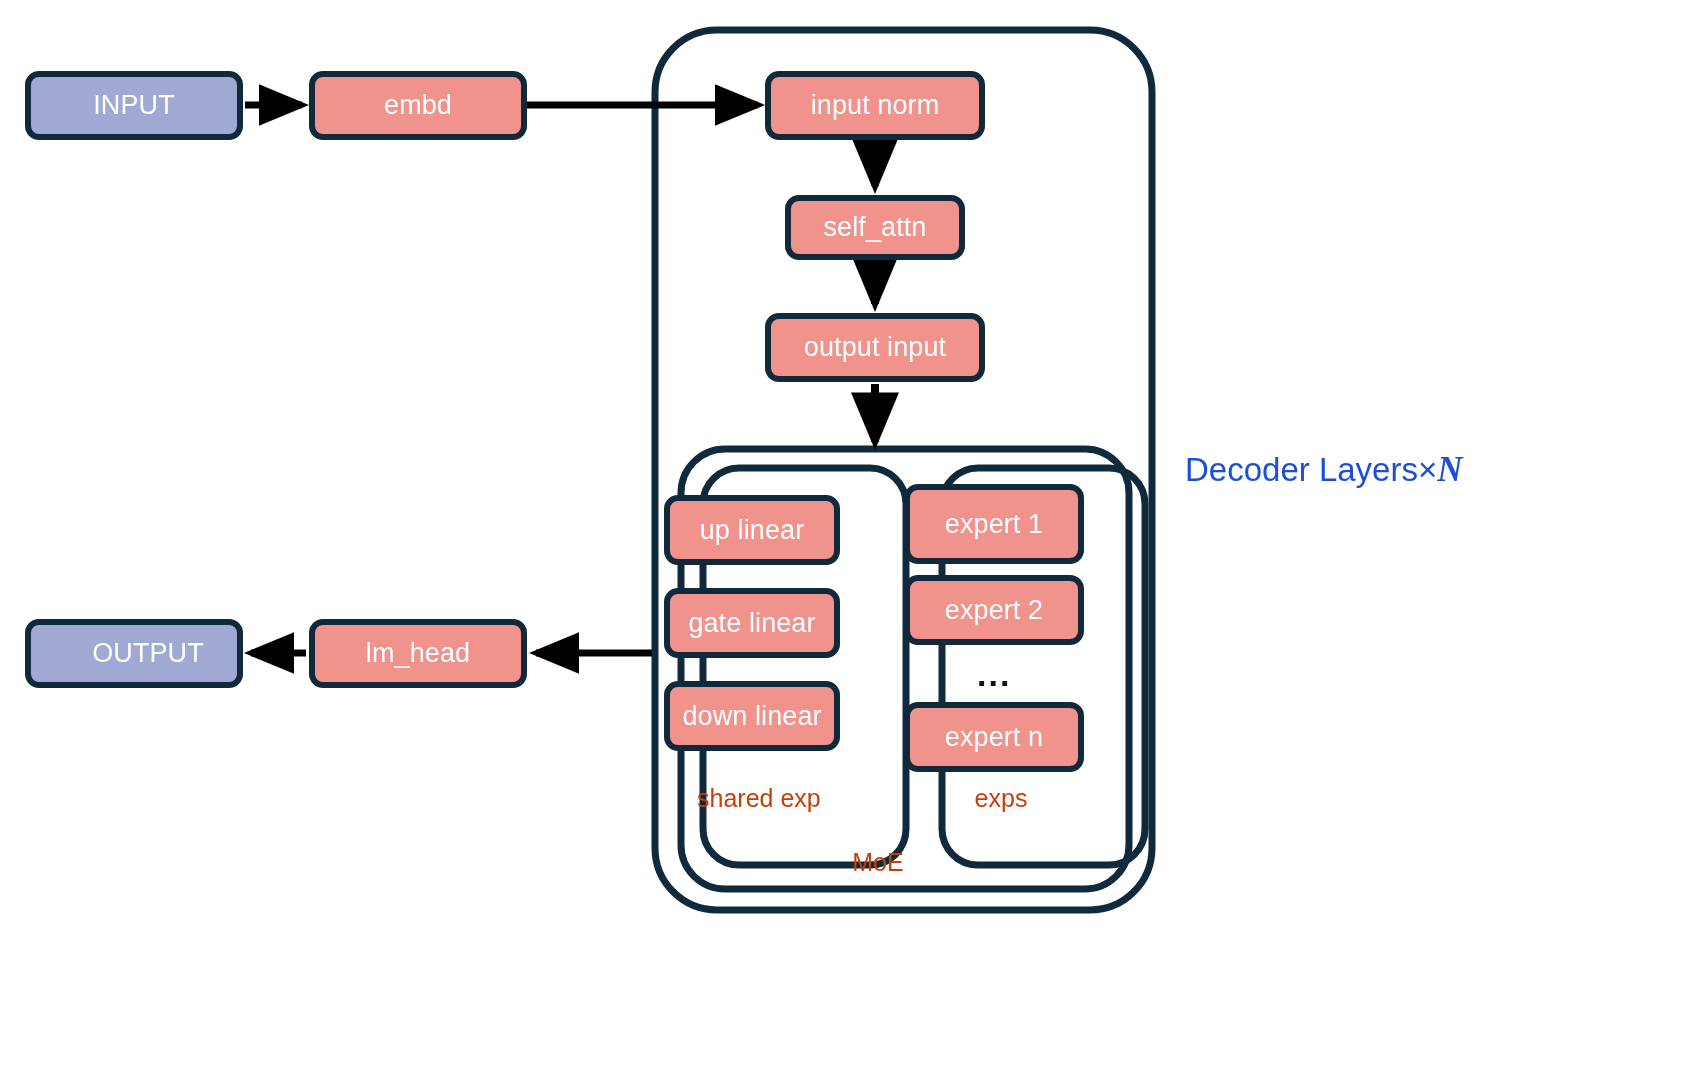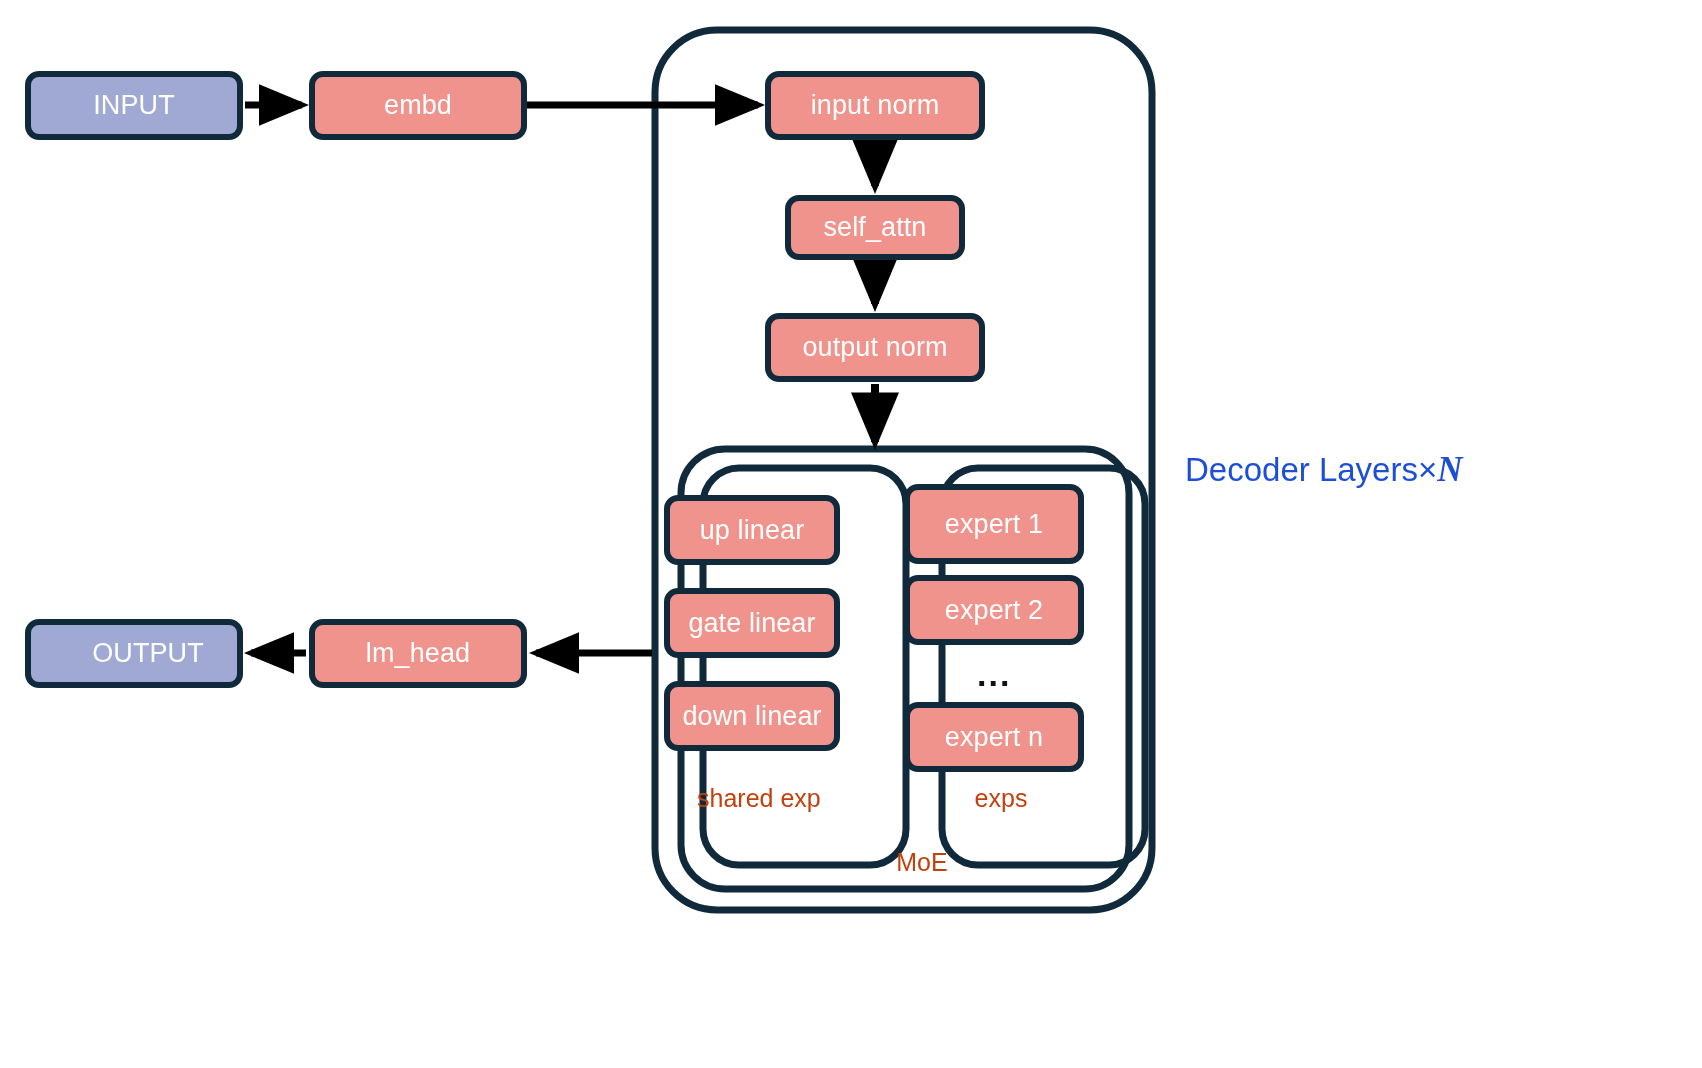--- a/index.html
+++ b/index.html
@@ -122,21 +122,21 @@
 
   <div class="node salmon" style="left:765px; top:71px; width:220px; height:69px;">
     <span>input norm</span>
   </div>
 
   <div class="node salmon" style="left:785px; top:195px; width:180px; height:65px;">
     <span>self_attn</span>
   </div>
 
   <div class="node salmon" style="left:765px; top:313px; width:220px; height:69px;">
-    <span>output norm</span>
+    <span>output input</span>
   </div>
 
   <div class="node salmon" style="left:664px; top:495px; width:176px; height:70px;">
     <span>up linear</span>
   </div>
 
   <div class="node salmon" style="left:664px; top:588px; width:176px; height:70px;">
     <span>gate linear</span>
   </div>
 
@@ -155,19 +155,19 @@
   <div class="node salmon" style="left:904px; top:702px; width:180px; height:70px;">
     <span>expert n</span>
   </div>
 
   <div class="ellipsis" style="left:977px; top:657px;">...</div>
 
   <div class="grp-label" style="left:697px; top:786px; width:115px;">shared exp</div>
 
   <div class="grp-label" style="left:973px; top:786px; width:56px;">exps</div>
 
-  <div class="grp-label" style="left:850px; top:850px; width:56px;margin-left:44px;">MoE</div>
+  <div class="grp-label" style="left:850px; top:850px; width:56px;">MoE</div>
 
   <div class="side-caption" style="left:1185px; top:452px;">
     <span>Decoder Layers×</span><span class="n-italic">N</span>
   </div>
 
 </div>
 
 </body></html>

